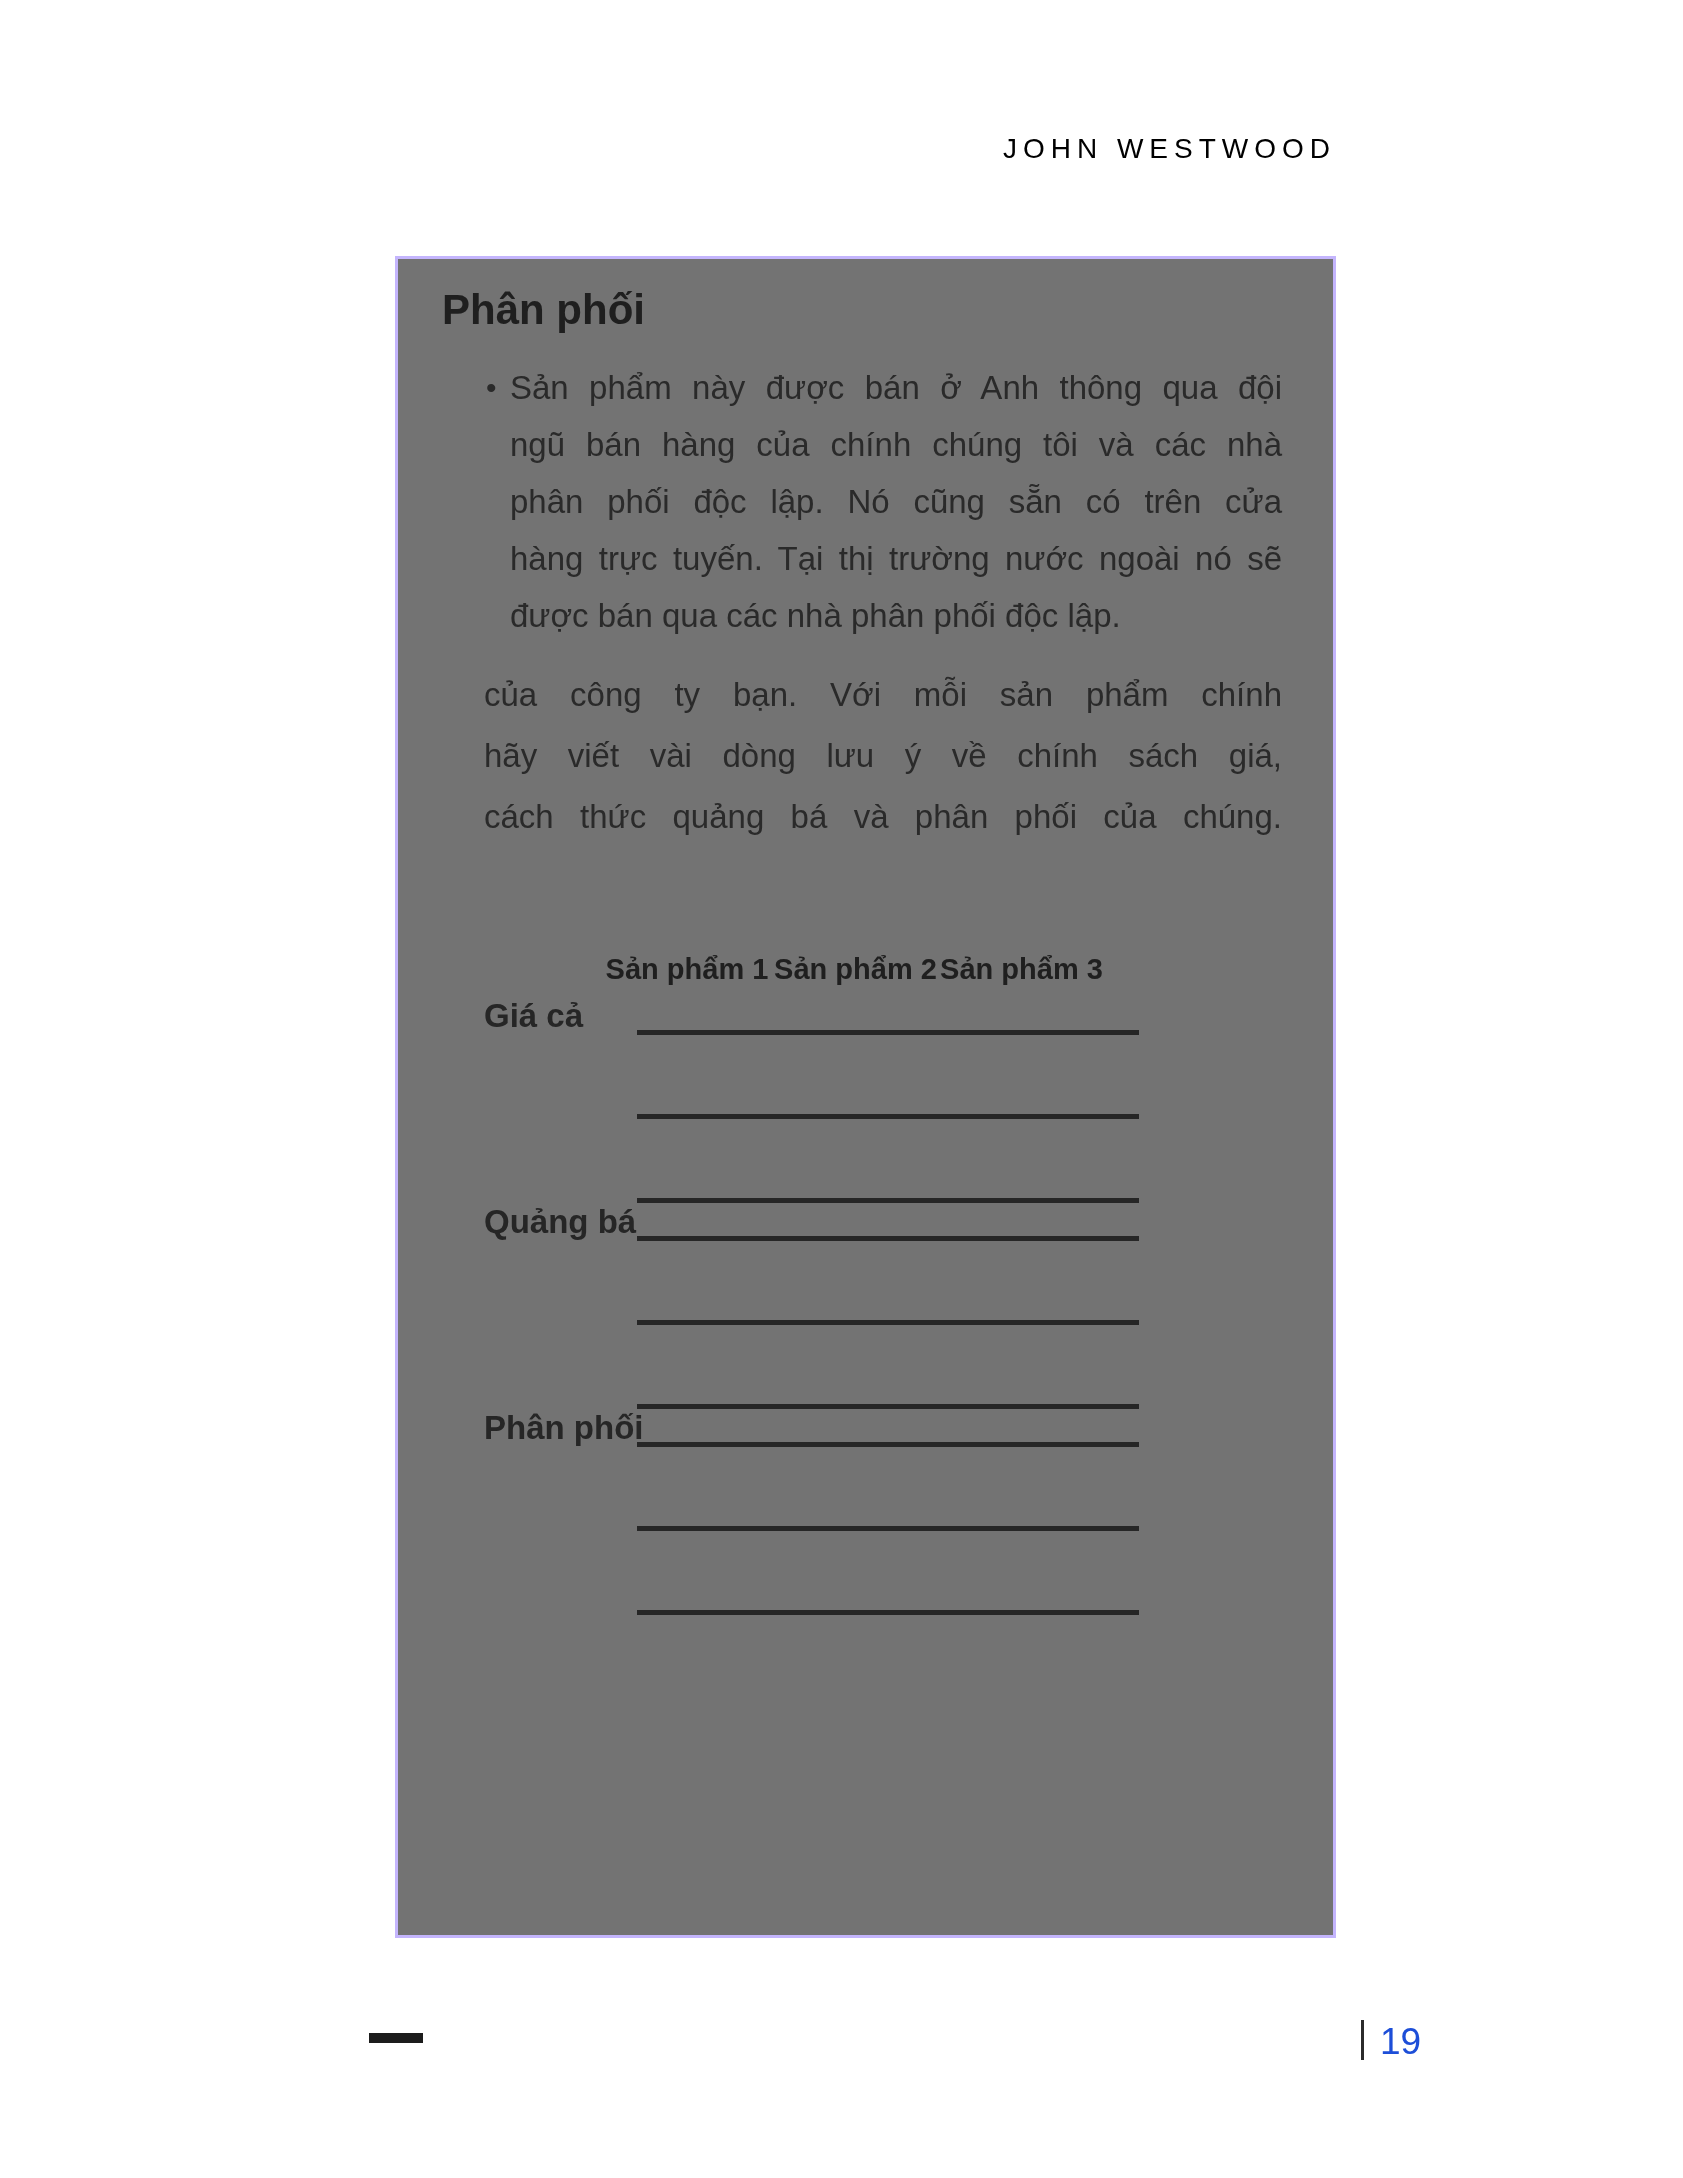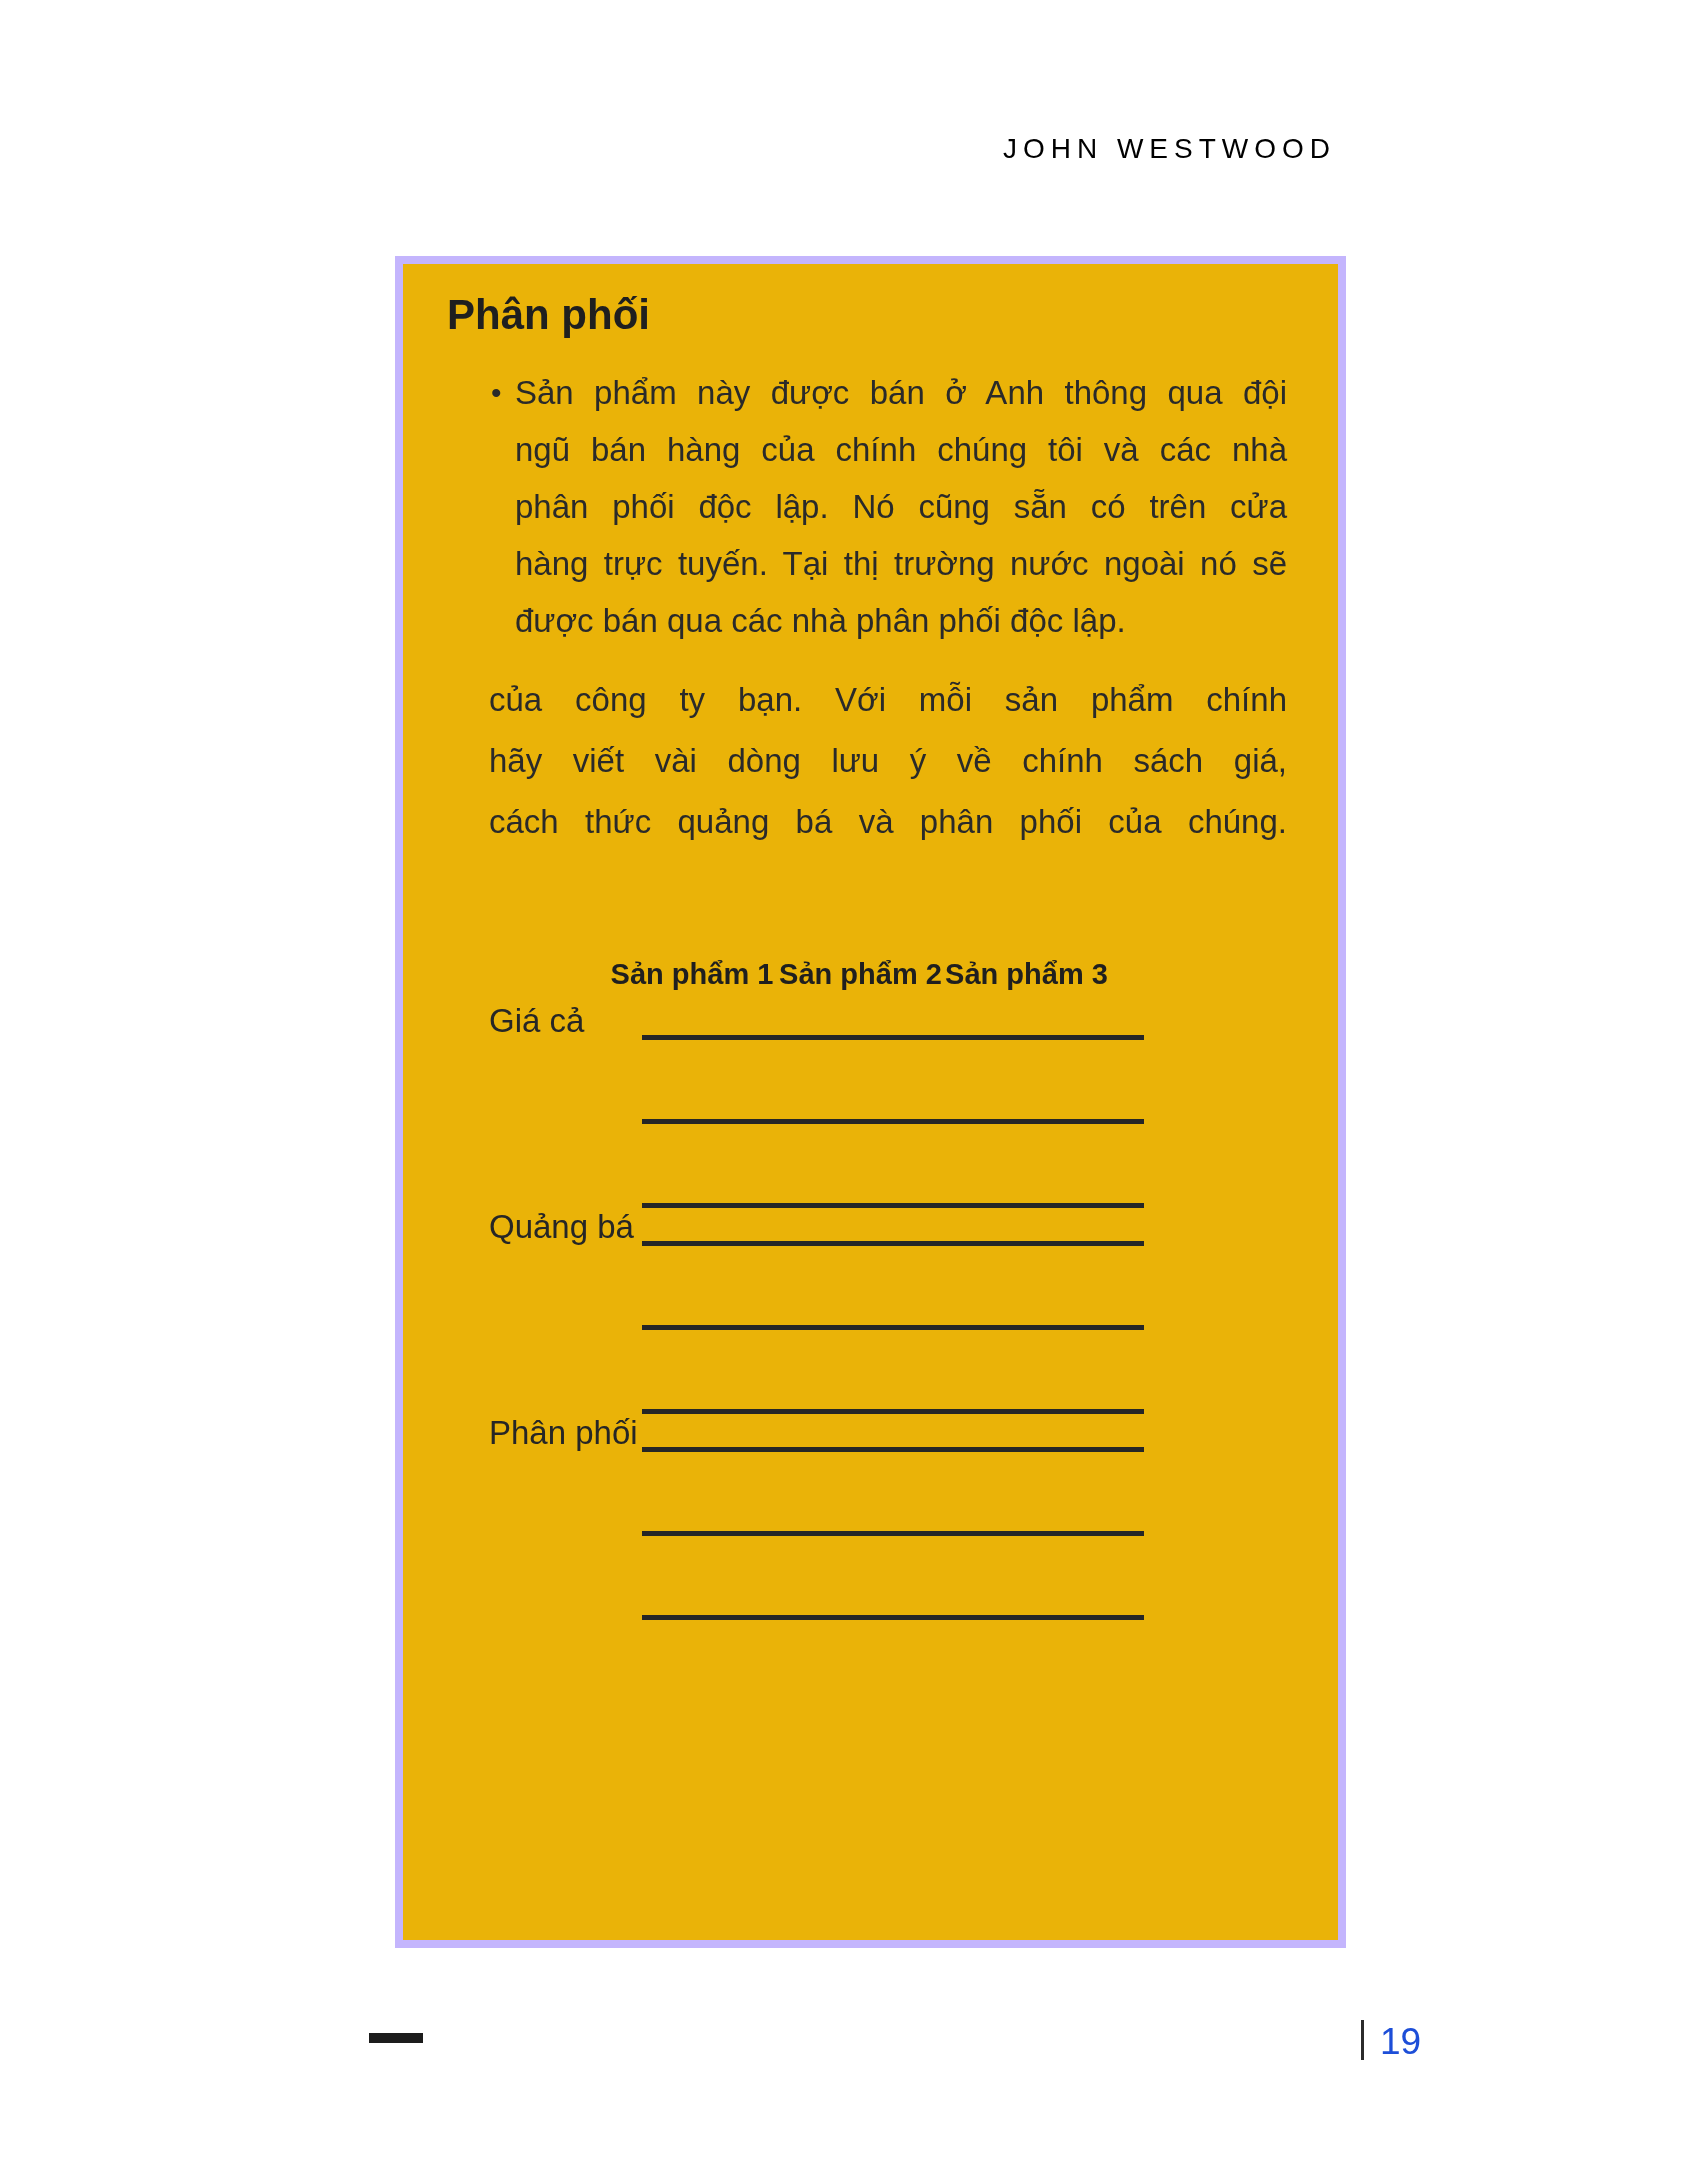--- a/index.html
+++ b/index.html
@@ -17,22 +17,22 @@
     top:133px;right:347px;
     font-size:28px;
     letter-spacing:6px;
     color:#000000;
   }
   
   .box{
     position:absolute;
     left:395px;top:256px;
     width:935px;height:1676px;
-    border:8px solid #c4b5fd;
-    background:#eab308;
+    border:3px solid #c4b5fd;
+    background:#737373;
   }
   .box-title{
     margin:26px 0 0 44px;
     font-size:42px;
     line-height:50px;
     font-weight:bold;
     color:#1f1f1f;
   }
   
   .bullet-item{
@@ -74,20 +74,21 @@
     font-weight:bold;
     color:#1f1f1f;
     text-align:center;
     position:relative;
     left:-35px;
     white-space:nowrap;
   }
   .trow{
     height:38px;
     align-items:end;
+    font-weight:bold;
   }
   .trow.first{margin-top:11px;}
   .trow.next{margin-top:46px;}
   .trow.group-start{}
   .row-label{
     padding-left:86px;
     font-size:33px;
     line-height:38px;
     color:#262626;
     white-space:nowrap;

